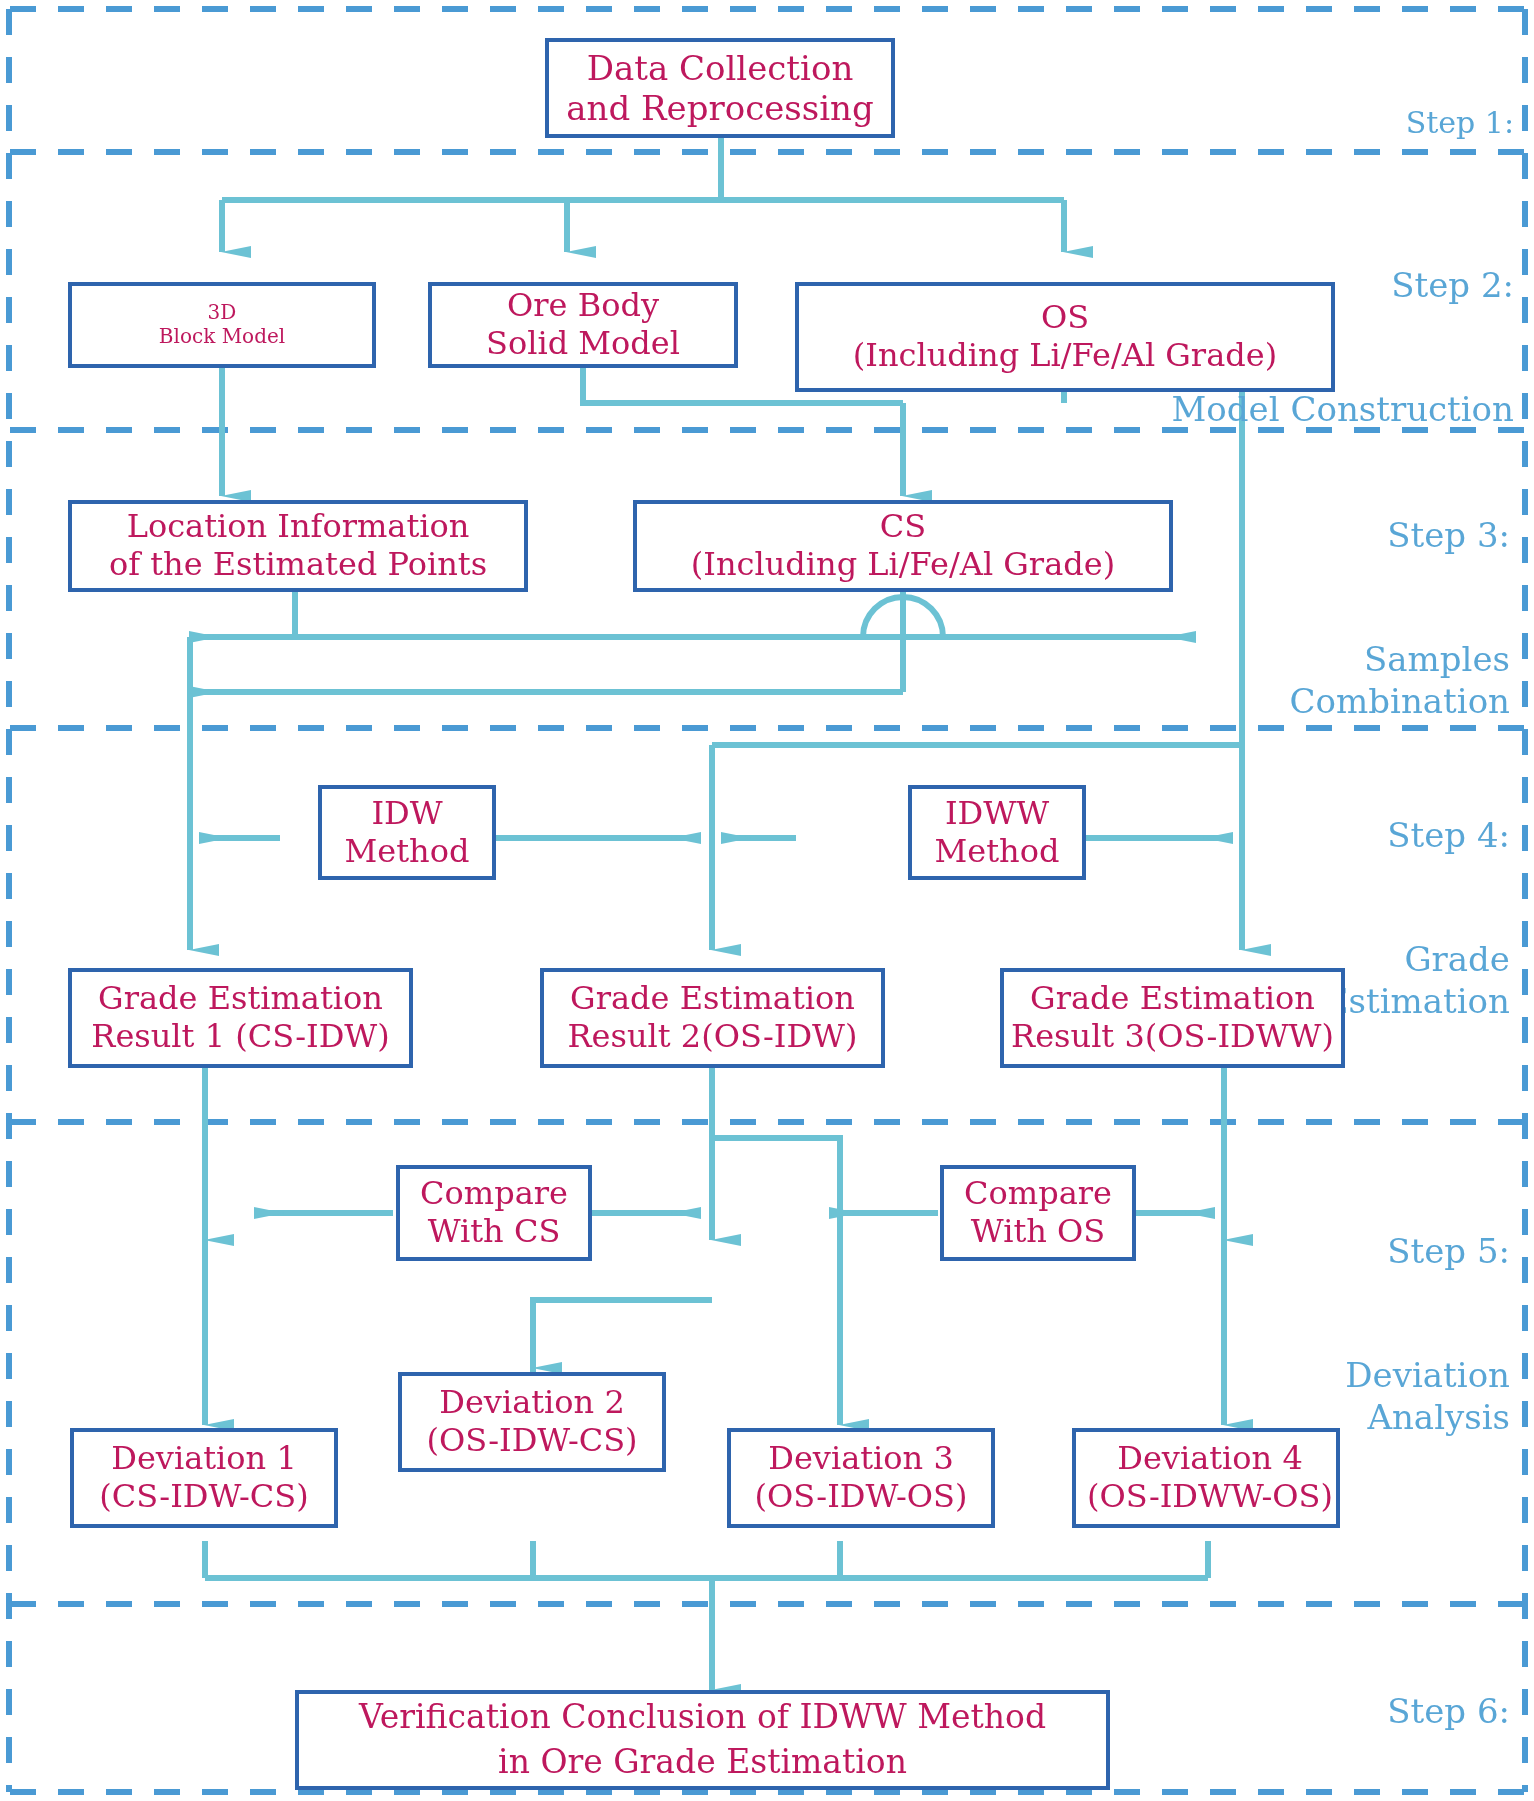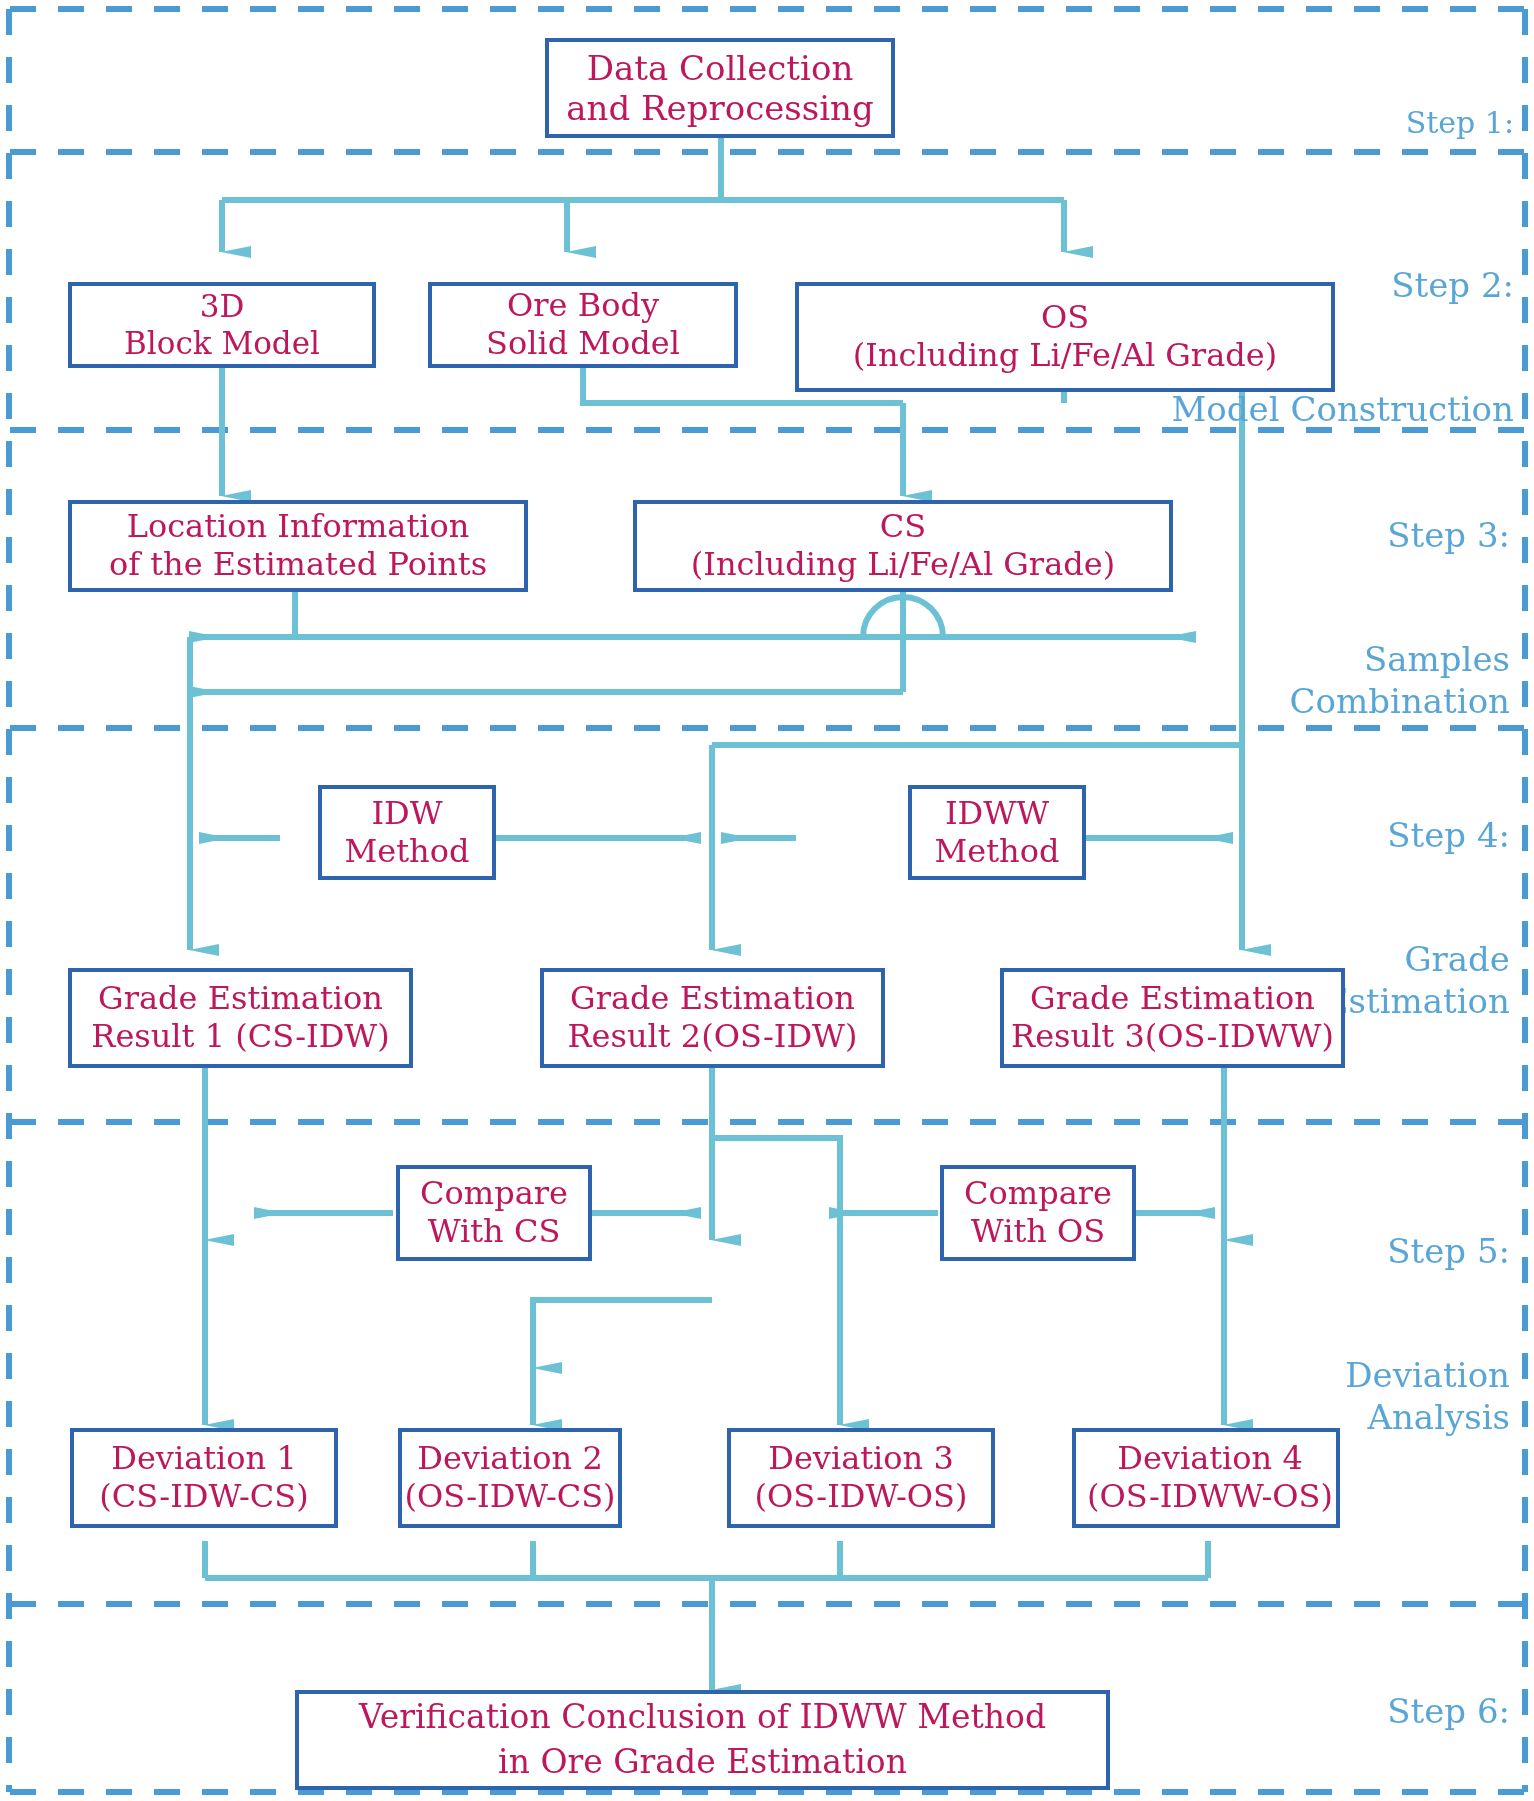--- a/index.html
+++ b/index.html
@@ -126,21 +126,21 @@
   <div class="steplbl" style="right:24px;top:1608px;font-size:34px;">
     <div>Step 6:</div>
     
   </div>
 
   <div class="box" style="left:545px;top:38px;width:350px;height:100px;font-size:34px;">
     <div class="ln">Data Collection</div>
     <div class="ln">and Reprocessing</div>
   </div>
 
-  <div class="box" style="left:68px;top:282px;width:308px;height:86px;font-size:31px;">
+  <div class="box" style="left:68px;top:282px;width:308px;height:86px;font-size:20px;">
     <div class="ln">3D</div>
     <div class="ln">Block Model</div>
   </div>
 
   <div class="box" style="left:428px;top:282px;width:310px;height:86px;font-size:32px;">
     <div class="ln">Ore Body</div>
     <div class="ln">Solid Model</div>
   </div>
 
   <div class="box" style="left:795px;top:282px;width:540px;height:110px;font-size:32px;">
@@ -191,21 +191,21 @@
   <div class="box" style="left:940px;top:1165px;width:196px;height:96px;font-size:32px;">
     <div class="ln">Compare</div>
     <div class="ln">With OS</div>
   </div>
 
   <div class="box" style="left:70px;top:1428px;width:268px;height:100px;font-size:32px;">
     <div class="ln">Deviation 1</div>
     <div class="ln">(CS-IDW-CS)</div>
   </div>
 
-  <div class="box" style="left:398px;top:1428px;width:224px;height:100px;font-size:32px;">
+  <div class="box" style="left:398px;top:1372px;width:268px;height:100px;font-size:32px;">
     <div class="ln">Deviation 2</div>
     <div class="ln">(OS-IDW-CS)</div>
   </div>
 
   <div class="box" style="left:727px;top:1428px;width:268px;height:100px;font-size:32px;">
     <div class="ln">Deviation 3</div>
     <div class="ln">(OS-IDW-OS)</div>
   </div>
 
   <div class="box" style="left:1072px;top:1428px;width:268px;height:100px;font-size:32px;padding-left:8px;">

